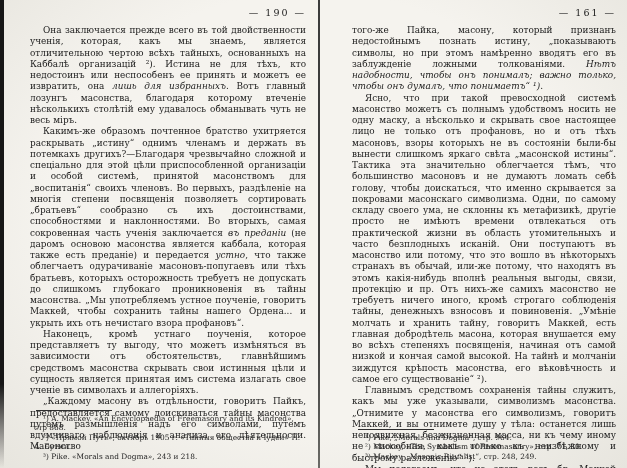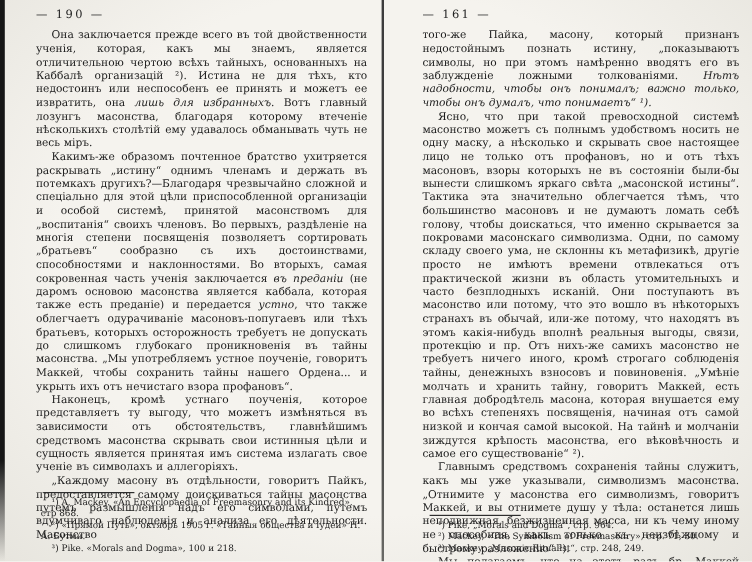--- a/index.html
+++ b/index.html
@@ -16,21 +16,21 @@
     background:linear-gradient(#161616 82%, rgba(22,22,22,0) 100%);
   }
   .gutter {
     position:absolute; left:318px; top:0; width:2px; height:100%;
     background:linear-gradient(#3c3c3c 70%, #6a6a66 100%);
   }
   .page { position:absolute; top:0; height:468px; }
   .page-left  { left:30px;  width:276px; }
   .page-right { left:352px; width:264px; }
   .pagenum {
-    text-align:left; font-size:9.5px; letter-spacing:2px;
+    text-align:right; font-size:9.5px; letter-spacing:2px;
     margin:7px 0 7px; color:#222;
   }
   .body-text p {
     margin:0; font-size:8.9px; line-height:11.25px;
     text-align:justify; word-spacing:0.3px;
   }
   .body-text p.indent { text-indent:13px; }
   .it { font-style:italic; }
   .footnotes { position:absolute; bottom:7px; left:4px; right:0; }
   .fnrule { width:76px; border-top:1px solid #2e2e2e; margin:0 0 3px 2px; }
@@ -48,21 +48,21 @@
     <div class="body-text">
       <p class="indent"><span>Она заключается прежде всего въ той двойственности ученія, которая, какъ мы знаемъ, является отличительною чертою всѣхъ тайныхъ, основанныхъ на Каббалѣ организацій ²). Истина не для тѣхъ, кто недостоинъ или неспособенъ ее принять и можетъ ее извратить, она </span><span class="it">лишь для избранныхъ</span><span>. Вотъ главный лозунгъ масонства, благодаря которому втеченіе нѣсколькихъ столѣтій ему удавалось обманывать чуть не весь міръ.</span></p>
       <p class="indent"><span>Какимъ-же образомъ почтенное братство ухитряется раскрывать „истину“ однимъ членамъ и держать въ потемкахъ другихъ?—Благодаря чрезвычайно сложной и спеціально для этой цѣли приспособленной организаціи и особой системѣ, принятой масонствомъ для „воспитанія“ своихъ членовъ. Во первыхъ, раздѣленіе на многія степени посвященія позволяетъ сортировать „братьевъ“ сообразно съ ихъ достоинствами, способностями и наклонностями. Во вторыхъ, самая сокровенная часть ученія заключается </span><span class="it">въ преданіи</span><span> (не даромъ основою масонства является каббала, которая также есть преданіе) и передается </span><span class="it">устно</span><span>, что также облегчаетъ одурачиваніе масоновъ-попугаевъ или тѣхъ братьевъ, которыхъ осторожность требуетъ не допускать до слишкомъ глубокаго проникновенія въ тайны масонства. „Мы употребляемъ устное поученіе, говоритъ Маккей, чтобы сохранить тайны нашего Ордена... и укрыть ихъ отъ нечистаго взора профановъ“.</span></p>
       <p class="indent"><span>Наконецъ, кромѣ устнаго поученія, которое представляетъ ту выгоду, что можетъ измѣняться въ зависимости отъ обстоятельствъ, главнѣйшимъ средствомъ масонства скрывать свои истинныя цѣли и сущность является принятая имъ система излагать свое ученіе въ символахъ и аллегоріяхъ.</span></p>
       <p class="indent"><span>„Каждому масону въ отдѣльности, говоритъ Пайкъ, предоставляется самому доискиваться тайны масонства путемъ размышленія надъ его символами, путемъ вдумчиваго наблюденія и анализа его дѣятельности. Масонство </span></p>
     </div>
     <div class="footnotes">
       <div class="fnrule"></div>
       <p class="fn">¹) A. Mackey. «An Encyclopaedia of Freemasonry and its Kindred», стр 868.</p>
       <p class="fn">²) «Прямой Путь», октябрь 1905 г. «Тайныя общества и Іудеи» Н. А. Бутми.</p>
-      <p class="fn">³) Pike. «Morals and Dogma», 100 и 218.</p>
+      <p class="fn">³) Pike. «Morals and Dogma», 243 и 218.</p>
     </div>
   </div>
 
   <div class="page page-right">
     <div class="pagenum">— 161 —</div>
     <div class="body-text">
       <p><span>того-же Пайка, масону, который признанъ недостойнымъ познать истину, „показываютъ символы, но при этомъ намѣренно вводятъ его въ заблужденіе ложными толкованіями. </span><span class="it">Нѣтъ надобности, чтобы онъ понималъ; важно только, чтобы онъ думалъ, что понимаетъ“ ¹).</span></p>
       <p class="indent"><span>Ясно, что при такой превосходной системѣ масонство можетъ съ полнымъ удобствомъ носить не одну маску, а нѣсколько и скрывать свое настоящее лицо не только отъ профановъ, но и отъ тѣхъ масоновъ, взоры которыхъ не въ состояніи были-бы вынести слишкомъ яркаго свѣта „масонской истины“. Тактика эта значительно облегчается тѣмъ, что большинство масоновъ и не думаютъ ломать себѣ голову, чтобы доискаться, что именно скрывается за покровами масонскаго символизма. Одни, по самому складу своего ума, не склонны къ метафизикѣ, другіе просто не имѣютъ времени отвлекаться отъ практической жизни въ область утомительныхъ и часто безплодныхъ исканій. Они поступаютъ въ масонство или потому, что это вошло въ нѣкоторыхъ странахъ въ обычай, или-же потому, что находятъ въ этомъ какія-нибудь вполнѣ реальныя выгоды, связи, протекцію и пр. Отъ нихъ-же самихъ масонство не требуетъ ничего иного, кромѣ строгаго соблюденія тайны, денежныхъ взносовъ и повиновенія. „Умѣніе молчать и хранить тайну, говоритъ Маккей, есть главная добродѣтель масона, которая внушается ему во всѣхъ степеняхъ посвященія, начиная отъ самой низкой и кончая самой высокой. На тайнѣ и молчаніи зиждутся крѣпость масонства, его вѣковѣчность и самое его существованіе“ ²).</span></p>
       <p class="indent"><span>Главнымъ средствомъ сохраненія тайны служитъ, какъ мы уже указывали, символизмъ масонства. „Отнимите у масонства его символизмъ, говоритъ Маккей, и вы отнимете душу у тѣла: останется лишь неподвижная, безжизненная масса, ни къ чему иному не способная, какъ только къ неизбѣжному и быстрому разложенію“ ³).</span></p>
       <p class="indent"><span>Мы полагаемъ, что на этотъ разъ бр. Маккей слишкомъ понадѣялся на непонятливость профановъ, иначе онъ не рѣшился-бы высказываться съ такою откровенностью. Что-же такое символизмъ? Вѣдь это только форма, въ которую облечена та или иная идея. Масонство провозглашаетъ себя свѣтомъ и истиною, но истина существуетъ сама по себѣ, независимо отъ символовъ, въ которые ее облекаютъ. Если масонство перестаетъ существовать, какъ только отъ него отнимутъ его символизмъ, то это можетъ означать одно изъ двухъ: или масонство есть лишь пустой звукъ,</span></p>

